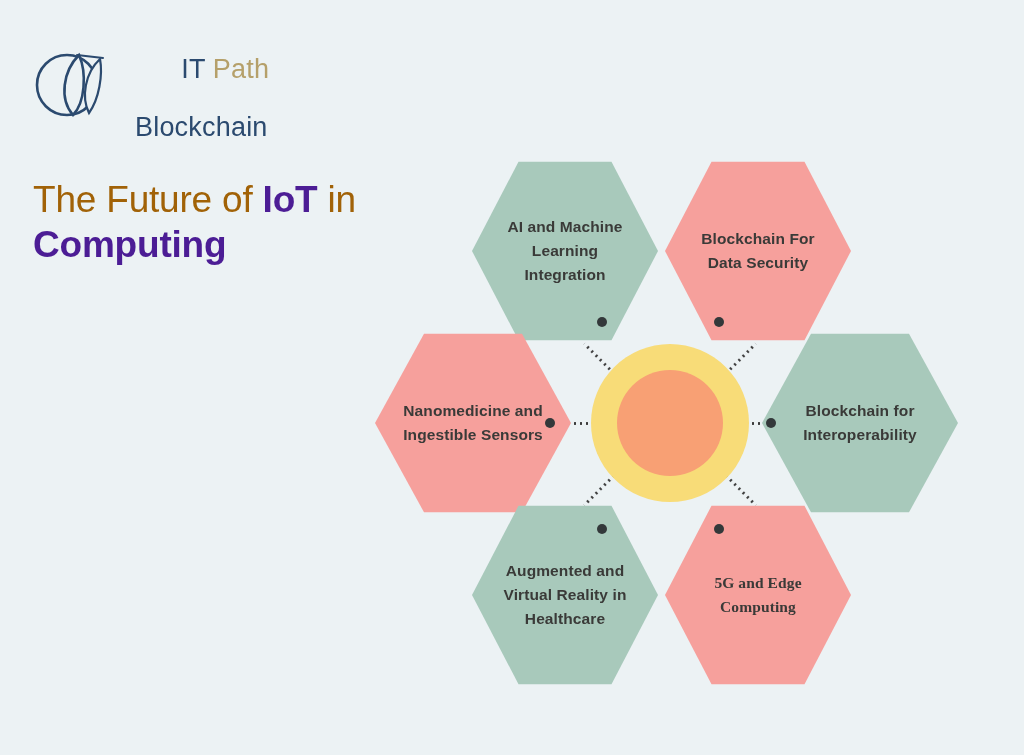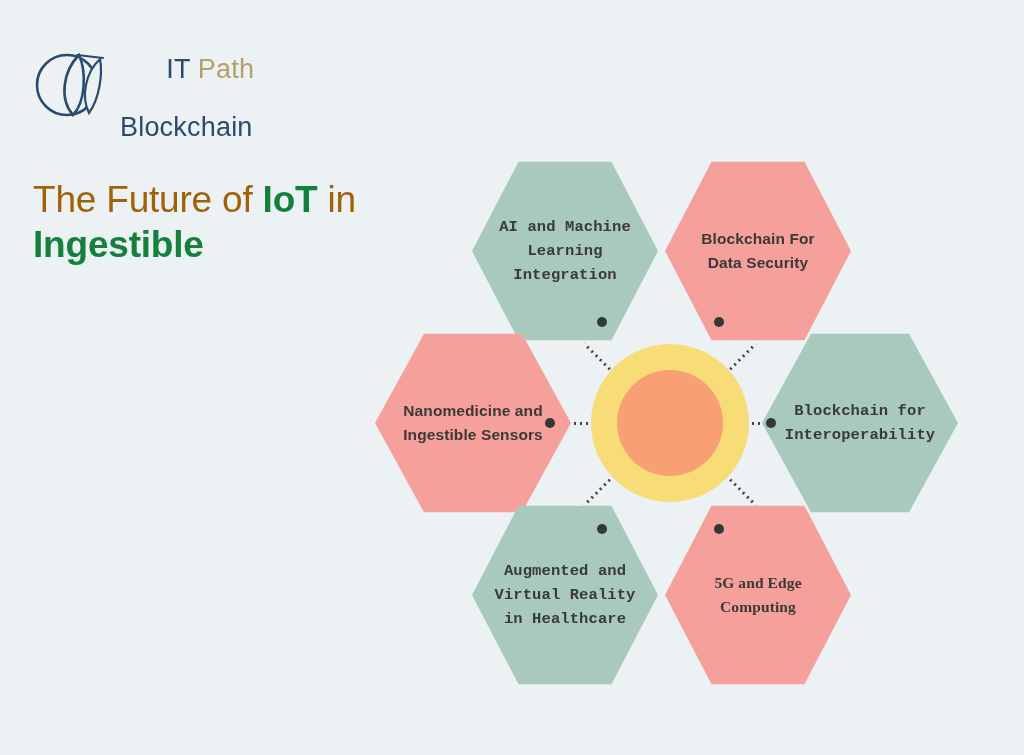--- a/index.html
+++ b/index.html
@@ -15,21 +15,21 @@
     position: relative;
   }
 
   
   #logo {
     position: absolute;
     left: 33px;
     top: 26px;
     display: flex;
     align-items: center;
-    gap: 3px;
+    gap: 18px;
   }
   #logo-mark { width: 84px; height: 78px; flex: none; }
   #logo-text {
     display: flex;
     flex-direction: column;
     line-height: 1.08;
     font-size: 27px;
     font-weight: 400;
     letter-spacing: .2px;
   }
@@ -43,21 +43,21 @@
     position: absolute;
     left: 33px;
     top: 152px;
     width: 420px;
     font-size: 37px;
     font-weight: 700;
     line-height: 1.22;
     letter-spacing: -0.2px;
   }
   .h-gray   { color: #a16207; font-weight: 500; }
-  .h-navy   { color: #15803d; font-weight: 700; }
+  .h-navy   { color: #4c1d95; font-weight: 700; }
 
   
   #diagram {
     position: absolute;
     left: 360px;
     top: 150px;
     width: 620px;
     height: 570px;
   }
 
@@ -73,21 +73,21 @@
     padding: 0 22px;
     font-size: 15.5px;
     font-weight: 700;
     line-height: 1.55;
     color: #3A3A38;
     letter-spacing: .1px;
     -webkit-clip-path: polygon(25% 2%, 75% 2%, 100% 50%, 75% 98%, 25% 98%, 0% 50%);
     clip-path: polygon(25% 2%, 75% 2%, 100% 50%, 75% 98%, 25% 98%, 0% 50%);
     border-radius: 14px;
   }
-  .hex.green { background: #A8C9BB; font-family: Liberation Mono, monospace; }
+  .hex.green { background: #A8C9BB; }
   .hex.pink  { background: #F6A09C; }
 
   
   .hex-tl { left: 112px; top: 8px; }
   .hex-tr { left: 305px; top: 8px; }
   .hex-r  { left: 402px; top: 180px; width: 196px; }
   .hex-br { left: 305px; top: 352px; font-family: Liberation Serif, serif; }
   .hex-bl { left: 112px; top: 352px; }
   .hex-l  { left: 15px;  top: 180px; width: 196px; }
 
@@ -156,21 +156,21 @@
     </svg>
   </span>
   <span id="logo-text">
     <span class="logo-line1">
       <span class="logo-it">IT </span><span class="logo-path">Path</span>
     </span>
     <span class="logo-solutions">Blockchain</span>
   </span>
 </div>
 
-<h1 id="heading"><span class="h-gray">The Future of </span><span class="h-navy">IoT</span><span class="h-gray"> in </span><span class="h-navy">Ingestible</span></h1>
+<h1 id="heading"><span class="h-gray">The Future of </span><span class="h-navy">IoT</span><span class="h-gray"> in </span><span class="h-navy">Computing</span></h1>
 
 <div id="diagram">
 
   <div class="conn conn-tl"></div>
   <div class="conn conn-tr"></div>
   <div class="conn conn-r"></div>
   <div class="conn conn-br"></div>
   <div class="conn conn-bl"></div>
   <div class="conn conn-l"></div>
 

